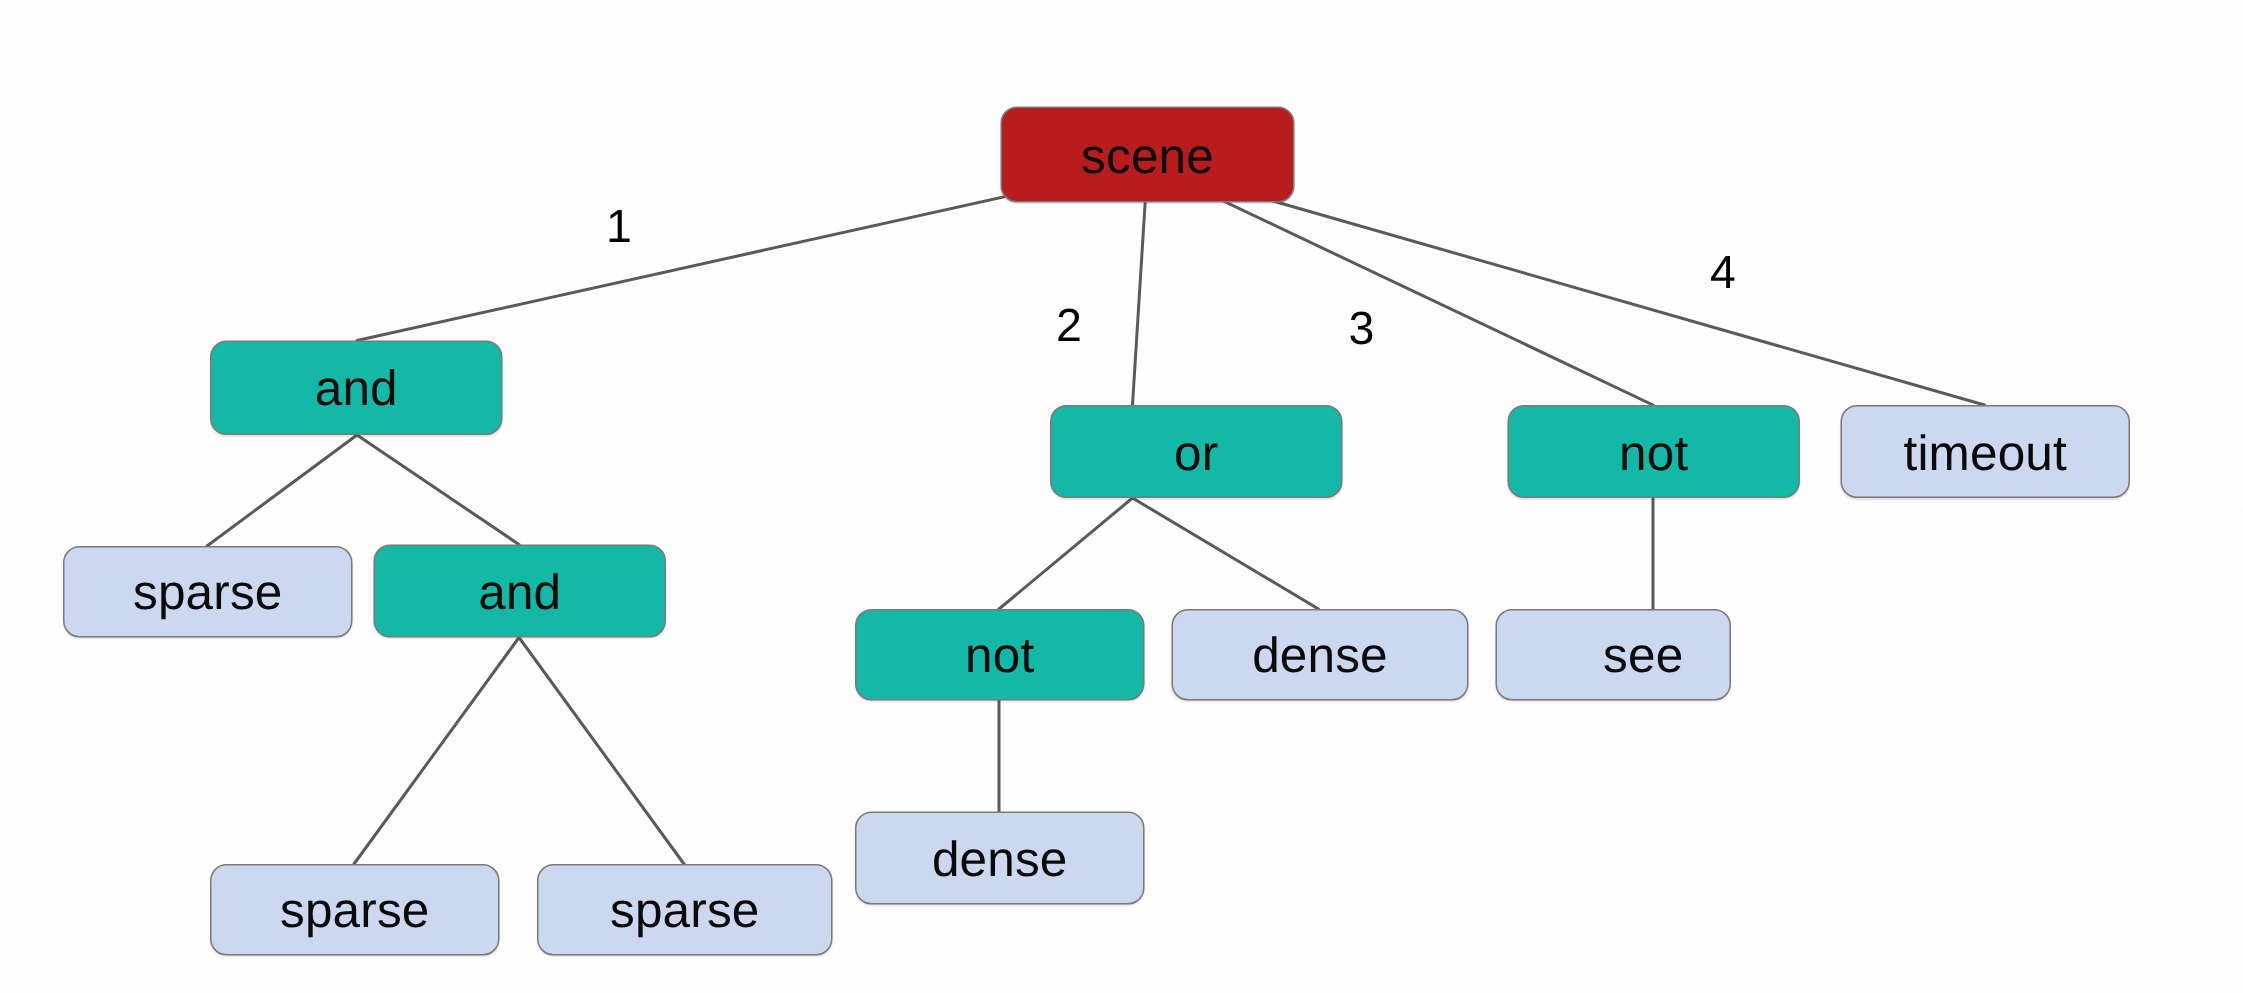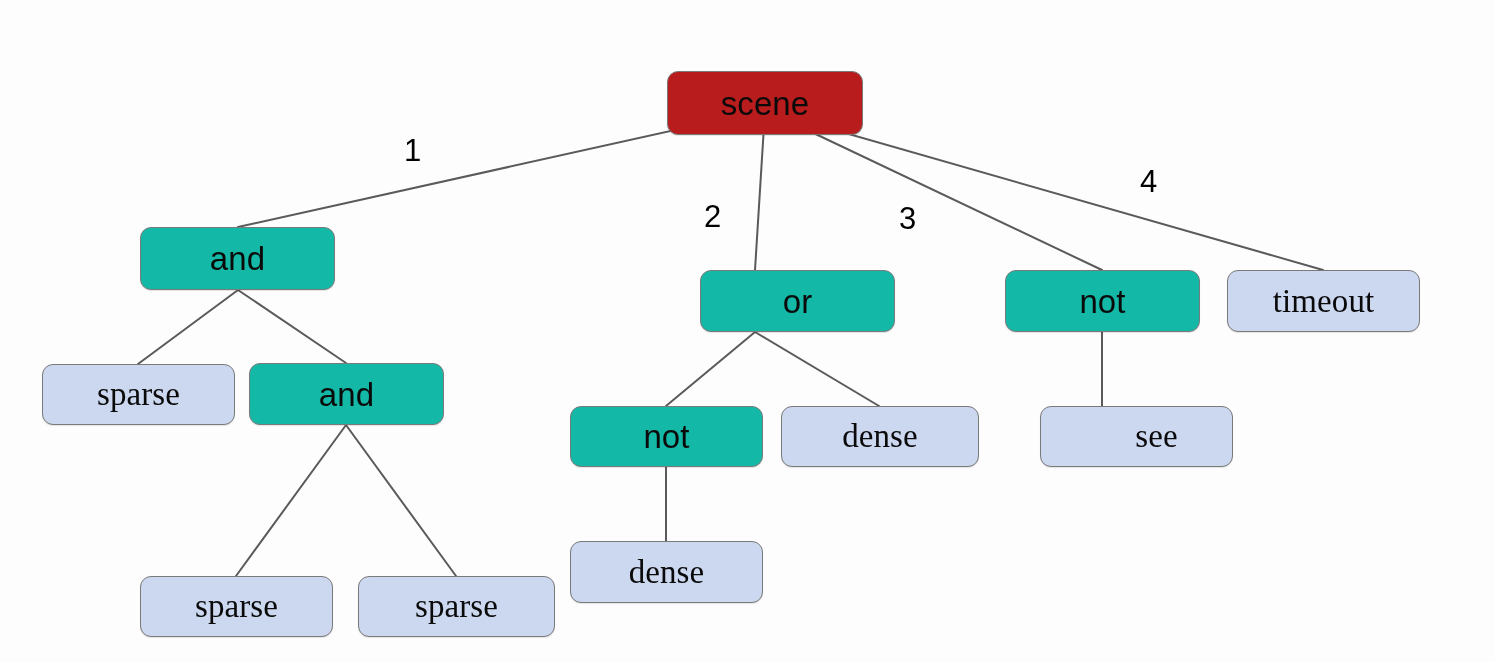--- a/index.html
+++ b/index.html
@@ -33,21 +33,21 @@
     border-radius: 11px;
     color: #0a0a0a;
     font-size: 33px;
     line-height: 1;
     letter-spacing: 0.1px;
     white-space: nowrap;
     box-shadow: 0 1px 1px rgba(0,0,0,0.10);
   }
   .node-root  { background: #b91c1c; margin-top: 25px; }
   .node-op    { background: #14b8a6; }
-  .node-leaf  { background: #ccd7f0; font-family: Liberation Serif, serif; }
+  .node-leaf  { background: #ccd7f0; }
   .edge-label {
     position: absolute;
     font-size: 31px;
     line-height: 1;
     color: #000000;
     white-space: nowrap;
   }
 </style>
 </head>
 <body>
@@ -70,21 +70,21 @@
   <div id="node-layer">
       <div class="node node-root" style="left: 667px; top: 46px; width: 196px; height: 64px;">scene</div>
       <div class="node node-op" style="left: 140px; top: 227px; width: 195px; height: 63px;">and</div>
       <div class="node node-op" style="left: 658px; top: 270px; width: 195px; height: 62px; margin-left: 42px;">or</div>
       <div class="node node-op" style="left: 1005px; top: 270px; width: 195px; height: 62px;">not</div>
       <div class="node node-leaf" style="left: 1227px; top: 270px; width: 193px; height: 62px;">timeout</div>
       <div class="node node-leaf" style="left: 42px; top: 364px; width: 193px; height: 61px;">sparse</div>
       <div class="node node-op" style="left: 249px; top: 363px; width: 195px; height: 62px;">and</div>
       <div class="node node-op" style="left: 570px; top: 406px; width: 193px; height: 61px;">not</div>
       <div class="node node-leaf" style="left: 781px; top: 406px; width: 198px; height: 61px;">dense</div>
-      <div class="node node-leaf" style="left: 1040px; top: 406px; width: 193px; height: 61px; padding-left: 40px;">see</div>
+      <div class="node node-leaf" style="left: 997px; top: 406px; width: 157px; height: 61px; padding-left: 40px;">see</div>
       <div class="node node-leaf" style="left: 570px; top: 541px; width: 193px; height: 62px;">dense</div>
       <div class="node node-leaf" style="left: 140px; top: 576px; width: 193px; height: 61px;">sparse</div>
       <div class="node node-leaf" style="left: 358px; top: 576px; width: 197px; height: 61px;">sparse</div>
     </div>
   <div id="label-layer">
       <div class="edge-label" style="left: 404px; top: 135px;">1</div>
       <div class="edge-label" style="left: 704px; top: 201px;">2</div>
       <div class="edge-label" style="left: 899px; top: 203px;">3</div>
       <div class="edge-label" style="left: 1140px; top: 166px;">4</div>
     </div>

